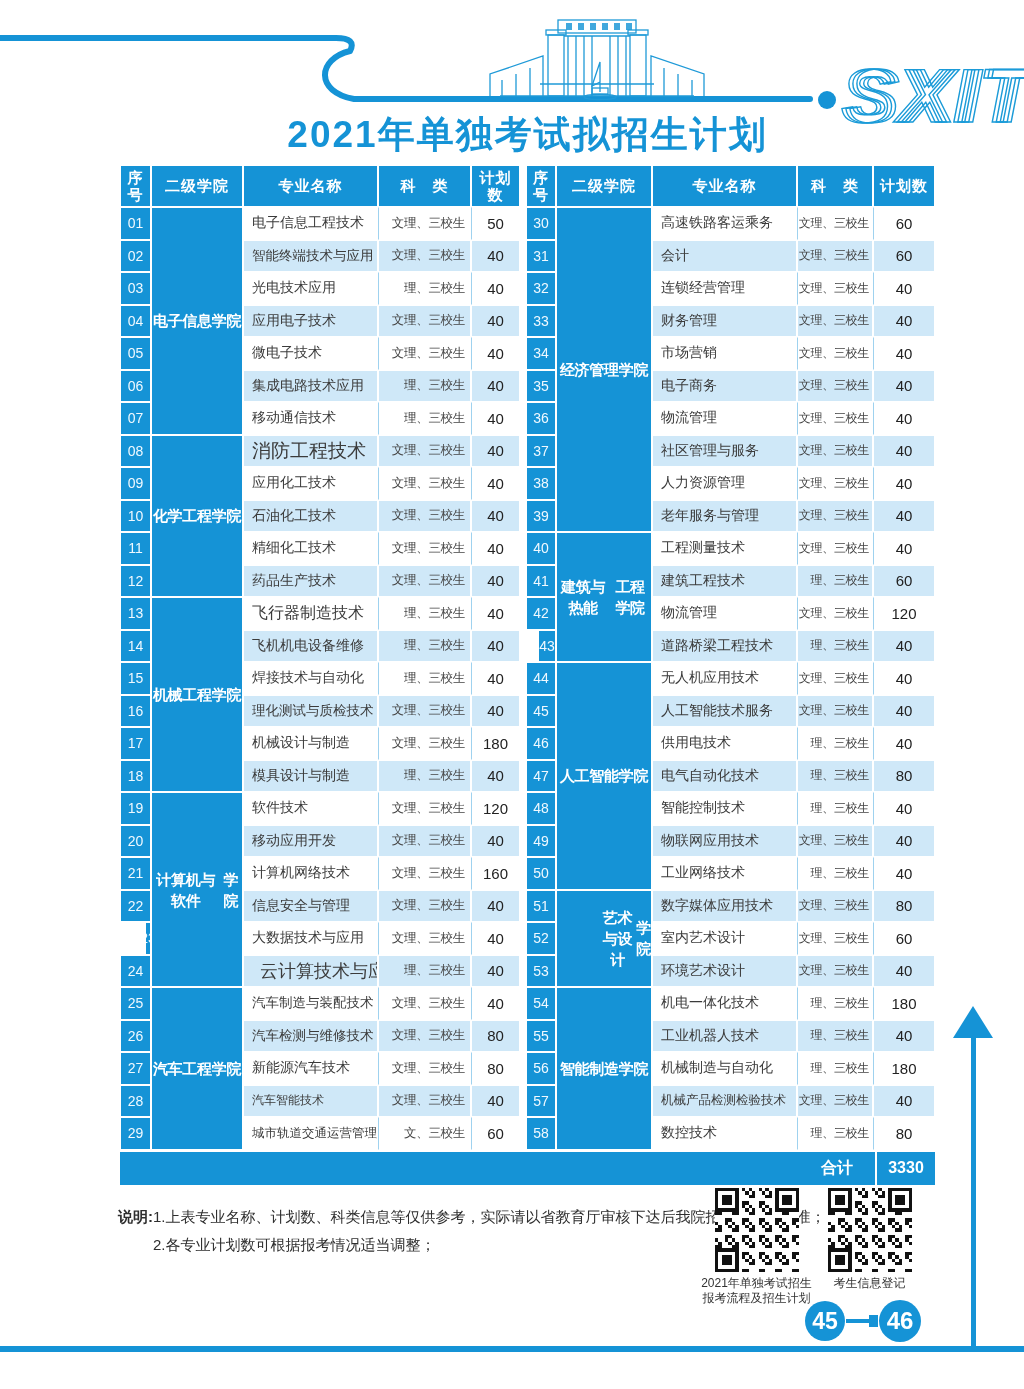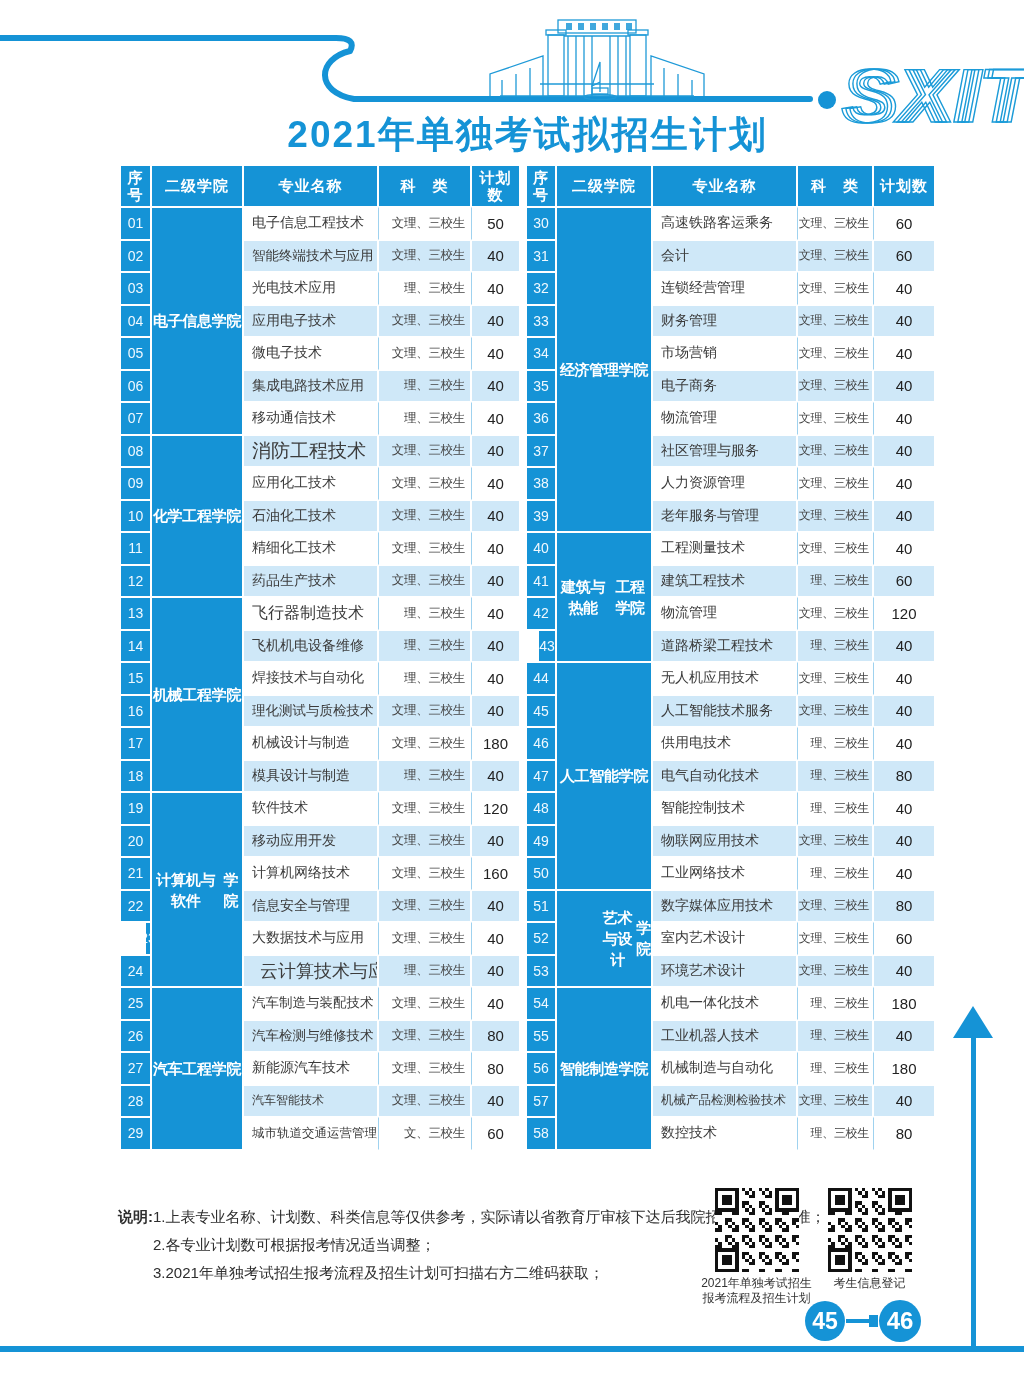--- a/index.html
+++ b/index.html
@@ -395,28 +395,32 @@
           <div class="cell num" style="grid-area: 29 / 1;">57</div>
           <div class="cell major alt" style="grid-area: 29 / 3; font-size: 12.5px;">机械产品检测检验技术</div>
           <div class="cell cat alt" style="grid-area: 29 / 4;">文理、三校生</div>
           <div class="cell plan alt" style="grid-area: 29 / 5;">40</div>
           <div class="cell num" style="grid-area: 30 / 1;">58</div>
           <div class="cell major plain" style="grid-area: 30 / 3; font-size: 14px;">数控技术</div>
           <div class="cell cat plain" style="grid-area: 30 / 4;">理、三校生</div>
           <div class="cell plan plain" style="grid-area: 30 / 5;">80</div>
         </div>
     </div>
+    <div class="total-row">
+      <div class="total-spacer"></div>
+      <div class="total-label">合计</div>
+      <div class="total-value">3330</div>
+    </div>
   </div>
 
   <div class="notes">
     <div class="notes-label">说明:</div>
     <div class="notes-list">
       <div>1.上表专业名称、计划数、科类信息等仅供参考，实际请以省教育厅审核下达后我院招生网公布为准；</div>
       <div>2.各专业计划数可根据报考情况适当调整；</div>
-      <div>3.2021年单独考试招生报考流程及招生计划可扫描右方二维码获取；</div>
     </div>
   </div>
 
   <div class="qr-area">
     <div class="qr-item">
       <div class="qr-box">
         <svg viewBox="0 0 25 25" shape-rendering="crispEdges" fill="#111">
             <g class="qr-pattern">
               <rect x="8" y="0" width="1" height="1"></rect>
               <rect x="10" y="0" width="1" height="1"></rect>

